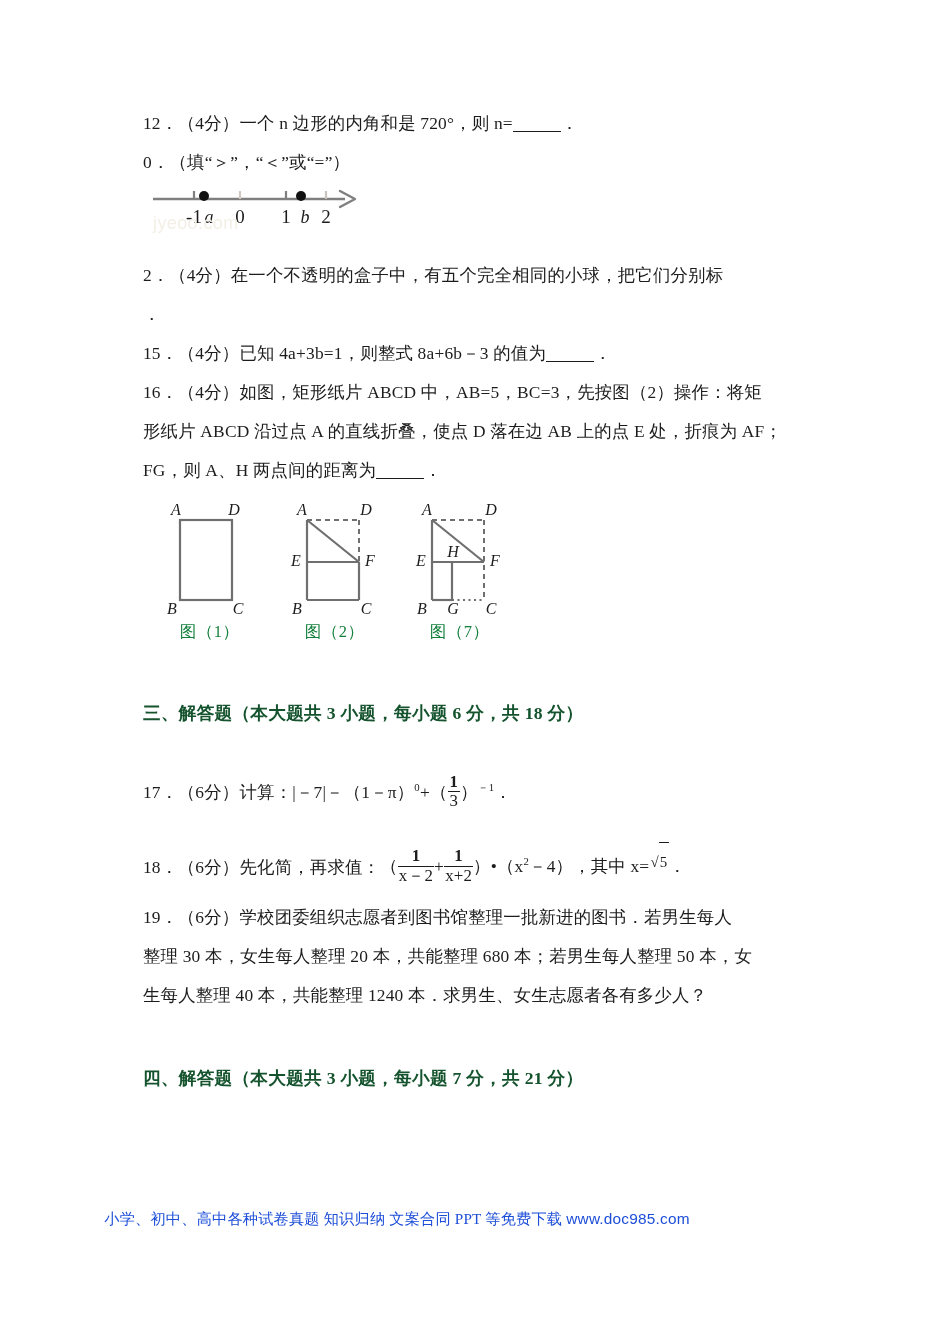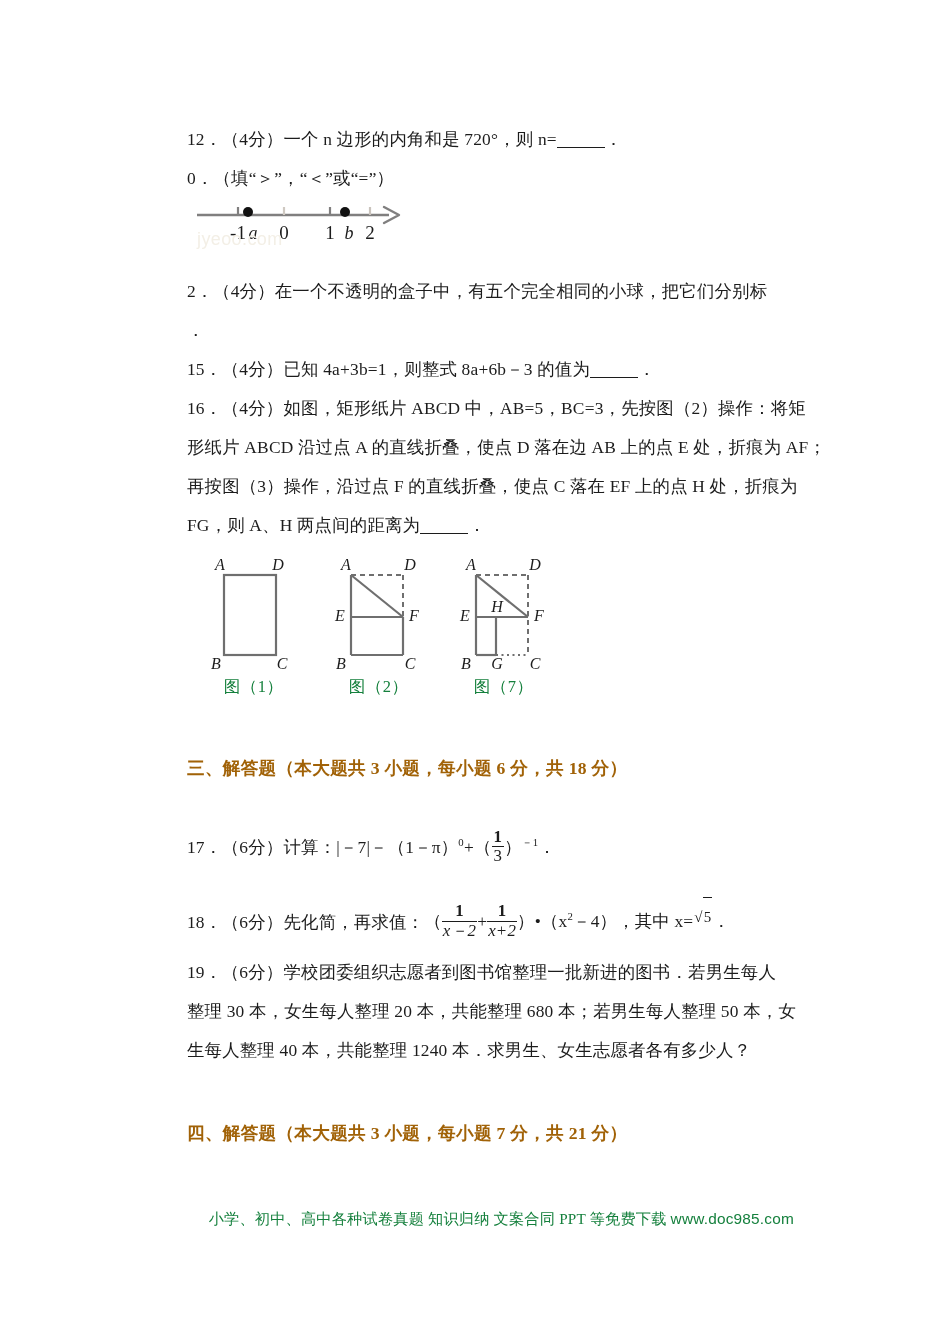--- a/index.html
+++ b/index.html
@@ -17,23 +17,22 @@
   }
   .page {
     position: absolute;
     left: 0; top: 0;
     width: 950px;
     height: 1344px;
   }
   .content {
     position: absolute;
     left: 143px;
-    top: 120px;
+    top: 104px;
     width: 672px;
-    margin-left: 44px;
   }
 
   
   .q {
     font-size: 17.4px;
     line-height: 39px;
     text-align: justify;
     text-justify: inter-ideograph;
     letter-spacing: 0.2px;
     margin: 0;
@@ -50,21 +49,21 @@
     display: inline-block;
     border-bottom: 1.3px solid #1c1c1c;
     width: 40px;
     vertical-align: -3px;
   }
   .sec-head {
     font-size: 17.6px;
     font-weight: bold;
     line-height: 34px;
     margin: 0;
-    color: #a16207;
+    color: #14532d;
     letter-spacing: 0.3px;
   }
 
   
   .gap-12 { height: 12px; }
   .gap-18 { height: 18px; }
   .gap-30 { height: 30px; }
   .gap-38 { height: 38px; }
   .gap-46 { height: 46px; }
 
@@ -116,43 +115,43 @@
     font-weight: bold;
     font-size: 1.0em;
   }
   .frac .deno {
     display: block;
     border-top: 1.4px solid #1c1c1c;
     padding: 0 1px;
   }
   .paren-big { font-size: 1.0em; }
   sup.exp { font-size: 0.62em; vertical-align: super; }
-  .ital { font-style: italic; }
+  .ital { }
   .sqrt-box {
     display: inline-block;
     position: relative;
     vertical-align: 0.38em;
     font-size: 0.86em;
     padding-left: 1px;
   }
   .sqrt-box .radicand {
     border-top: 1.2px solid #1c1c1c;
     padding: 0 1px 0 1px;
     display: inline-block;
   }
 
   
   .footer {
     position: absolute;
     left: 0;
     top: 1209px;
     width: 794px;
-    text-align: right;
+    text-align: center;
     font-size: 15.2px;
-    color: #15803d;
+    color: #1d4ed8;
     letter-spacing: 0.2px;
     font-family: "Liberation Serif", "DejaVu Serif", serif;
   }
   .footer .url {
     font-family: "Liberation Sans", "DejaVu Sans", sans-serif;
     font-size: 15.4px;
   }
 
   
   .wm {
@@ -217,23 +216,20 @@
 
     <p class="q">
       <span class="num">15．</span><span>（4分）</span><span>已知 4a+3b=1，则整式 8a+6b－3 的值为</span><span class="blank-s"></span><span>．</span>
     </p>
 
     <p class="q">
       <span class="num">16．</span><span>（4分）</span><span>如图，矩形纸片 ABCD 中，AB=5，BC=3，先按图（2）操作：将矩</span>
     </p>
     <p class="q">
       <span>形纸片 ABCD 沿过点 A 的直线折叠，使点 D 落在边 AB 上的点 E 处，折痕为 AF；</span>
-    </p>
-    <p class="q">
-      <span>再按图（3）操作，沿过点 F 的直线折叠，使点 C 落在 EF 上的点 H 处，折痕为</span>
     </p>
     <p class="q">
       <span>FG，则 A、H 两点间的距离为</span><span class="blank-s"></span><span>．</span>
     </p>
 
     <div class="gap-12"></div>
 
     <div class="figs">
 
       <div class="fig fig-1">

